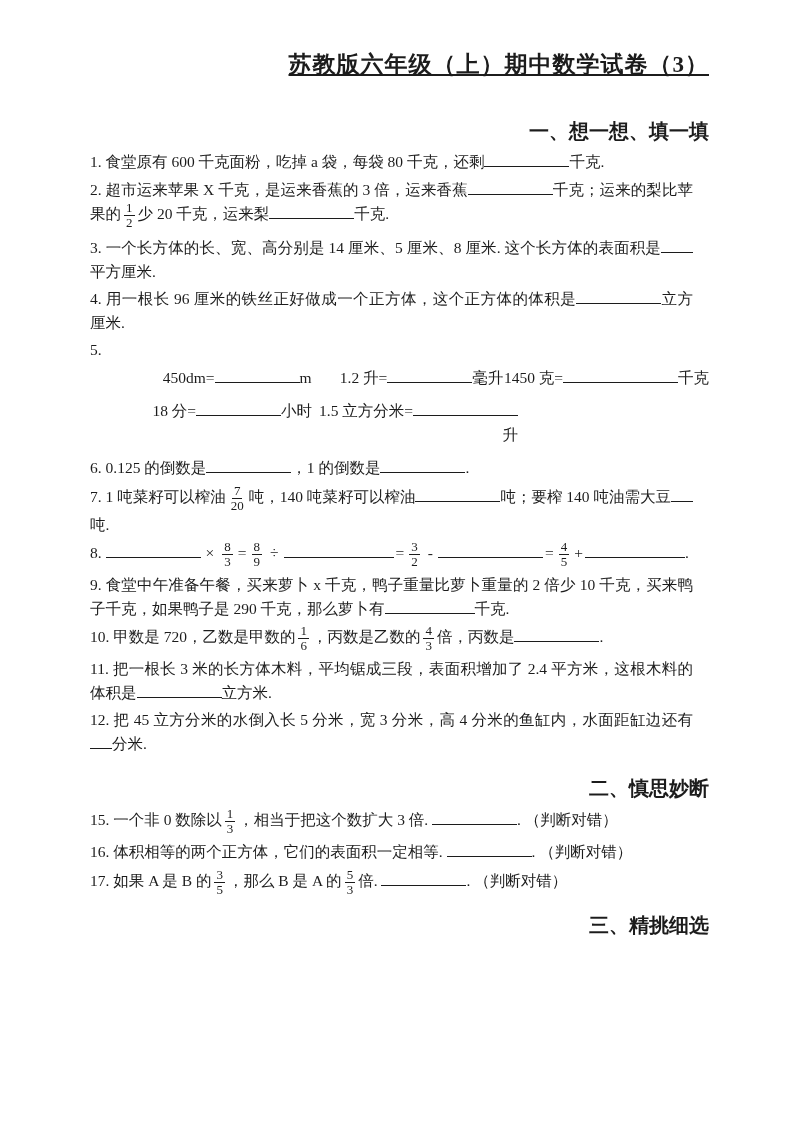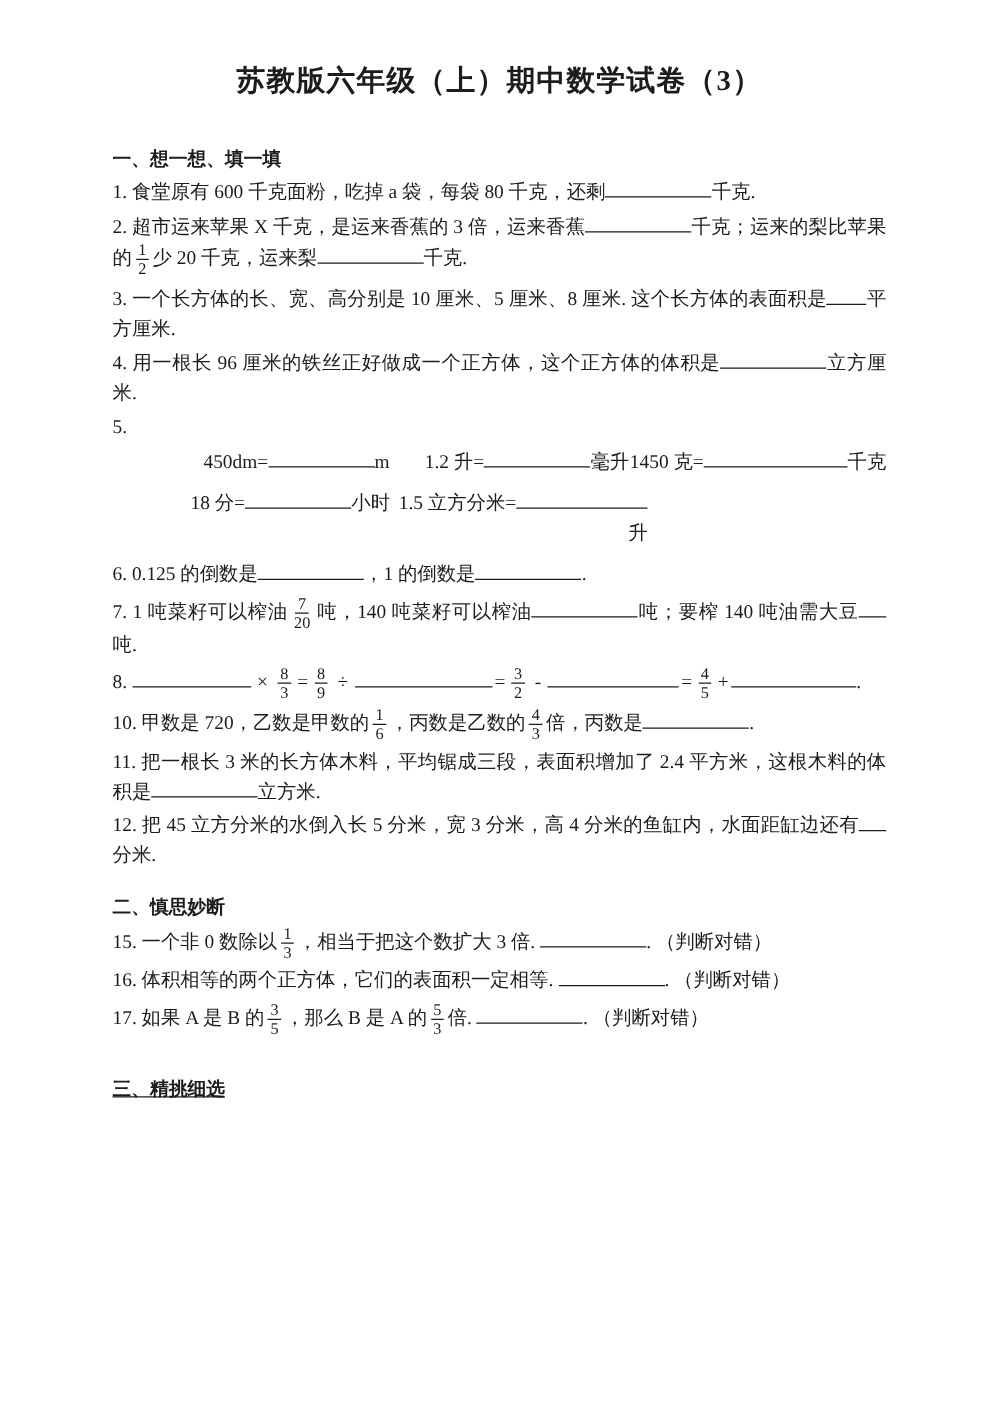--- a/index.html
+++ b/index.html
@@ -9,36 +9,38 @@
     margin:0 auto;
     background:#ffffff;
     color:#1c1c1c;
     font-family:"Liberation Serif","DejaVu Serif",serif;
     font-size:15.5px;
     box-sizing:border-box;
     padding:0 84px 0 90px;
     overflow:hidden;
   }
   .title{
-    text-align:center;
+    text-align:right;
     font-size:23px;
     font-weight:bold;
     margin:49px 0 0 0;
     letter-spacing:1px;
+    text-decoration:underline;
   }
   .sec{
     font-weight:bold;
-    font-size:15px;
+    font-size:20px;
     margin:0 0 5px 0;
+    text-align:right;
   }
   .sec-one{margin-top:38px;}
   .sec-two{margin-top:20px;}
-  .sec-three{margin-top:32px;text-decoration:underline;}
+  .sec-three{margin-top:15px;}
   p.q{
-    margin:0 0 4px 0;
+    margin:0 16px 4px 0;
     line-height:23.5px;
     text-align:justify;
   }
   p.q.loose{margin-bottom:6px;}
   .blank{
     display:inline-block;
     height:14px;
     border-bottom:1px solid #1c1c1c;
     vertical-align:baseline;
   }
@@ -75,21 +77,21 @@
 
   <h2 class="sec sec-one">一、想一想、填一填</h2>
 
   <p class="q"><span>1. 食堂原有 600 千克面粉，吃掉 a 袋，每袋 80 千克，还剩</span><span class="blank b85"></span><span>千克.</span></p>
 
   <p class="q loose"><span>2. 超市运来苹果 X 千克，是运来香蕉的 3 倍，运来香蕉</span><span class="blank b85"></span><span>千克；运来的梨比苹果的</span><span class="frac">
         <span class="fn">1</span>
         <span class="fd">2</span>
       </span><span>少 20 千克，运来梨</span><span class="blank b85"></span><span>千克.</span></p>
 
-  <p class="q"><span>3. 一个长方体的长、宽、高分别是 10 厘米、5 厘米、8 厘米. 这个长方体的表面积是</span><span class="blank b32"></span><span>平方厘米.</span></p>
+  <p class="q"><span>3. 一个长方体的长、宽、高分别是 14 厘米、5 厘米、8 厘米. 这个长方体的表面积是</span><span class="blank b32"></span><span>平方厘米.</span></p>
 
   <p class="q"><span>4. 用一根长 96 厘米的铁丝正好做成一个正方体，这个正方体的体积是</span><span class="blank b85"></span><span>立方厘米.</span></p>
 
   <p class="q"><span>5.</span></p>
 
   <div class="conv-row">
     <div class="cell c1"><span>450dm=</span><span class="blank b85"></span><span>m</span></div>
     <div class="cell c2"><span>1.2 升=</span><span class="blank b85"></span><span>毫升</span></div>
     <div class="cell c3"><span>1450 克=</span><span class="blank b115"></span><span>千克</span></div>
   </div>
@@ -113,20 +115,21 @@
         <span class="fn">8</span>
         <span class="fd">9</span>
       </span><span class="op">÷</span><span class="blank b110"></span><span class="opn">=</span><span class="frac">
         <span class="fn">3</span>
         <span class="fd">2</span>
       </span><span class="op">-</span><span class="blank b105"></span><span class="opn">=</span><span class="frac">
         <span class="fn">4</span>
         <span class="fd">5</span>
       </span><span class="opn">+</span><span class="blank b100"></span><span>.</span></p>
 
+  <p class="q"><span>9. 食堂中午准备午餐，买来萝卜 x 千克，鸭子重量比萝卜重量的 2 倍少 10 千克，买来鸭子千克，如果鸭子是 290 千克，那么萝卜有</span><span class="blank b90"></span><span>千克.</span></p>
 
   <p class="q"><span>10. 甲数是 720，乙数是甲数的</span><span class="frac">
         <span class="fn">1</span>
         <span class="fd">6</span>
       </span><span>，丙数是乙数的</span><span class="frac">
         <span class="fn">4</span>
         <span class="fd">3</span>
       </span><span>倍，丙数是</span><span class="blank b85"></span><span>.</span></p>
 
   <p class="q"><span>11. 把一根长 3 米的长方体木料，平均锯成三段，表面积增加了 2.4 平方米，这根木料的体积是</span><span class="blank b85"></span><span>立方米.</span></p>

